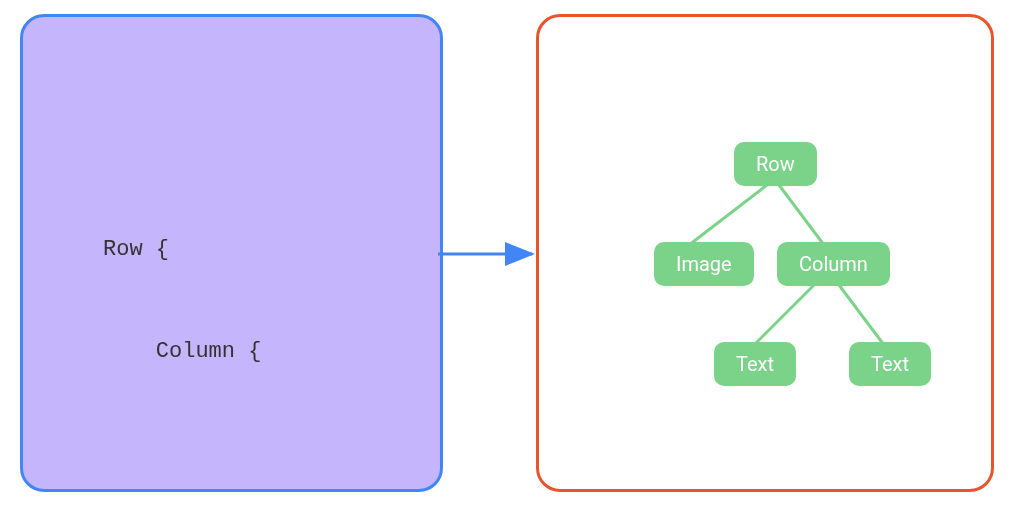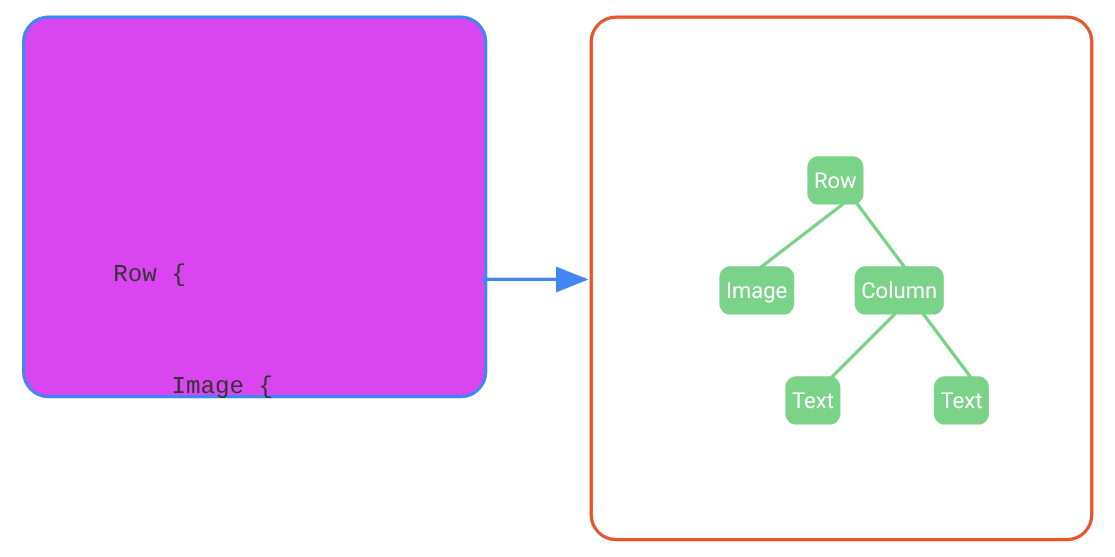--- a/index.html
+++ b/index.html
@@ -12,24 +12,24 @@
       height: 506px;
       background: #ffffff;
       font-family: Arial, sans-serif;
       position: relative;
     }
     .left-panel {
       position: absolute;
       left: 20px;
       top: 14px;
       width: 423px;
-      height: 348px;
+      height: 478px;
       border: 3px solid #4285F4;
       border-radius: 24px;
-      background: #d946ef;
+      background: #c4b5fd;
       text-decoration: underline;
     }
     .right-panel {
       position: absolute;
       left: 536px;
       top: 14px;
       width: 458px;
       height: 478px;
       border: 3px solid #E8542C;
       border-radius: 24px;
@@ -55,21 +55,21 @@
     .tree {
       position: relative;
       width: 100%;
       height: 100%;
     }
     .node {
       position: absolute;
       background: #7BD389;
       color: #ffffff;
       font-size: 20px;
-      padding: 10px 6px;
+      padding: 10px 22px;
       border-radius: 10px;
       text-align: center;
       font-family: -apple-system, "Segoe UI", Roboto, sans-serif;
       z-index: 2;
     }
     .node-row    { left: 195px; top: 125px; }
     .node-image  { left: 115px; top: 225px; }
     .node-column { left: 238px; top: 225px; text-align: right; }
     .node-text1  { left: 175px; top: 325px; }
     .node-text2  { left: 310px; top: 325px; }
@@ -81,21 +81,21 @@
       height: 100%;
       z-index: 1;
     }
   </style>
 </head>
 <body>
 
 <div class="left-panel">
   <div class="code-block">
     <div>Row {</div>
-    <div>    Image {</div>
+    <div>    Column {</div>
     
     
     
     
   </div>
 </div>
 
 <div class="arrow-wrap">
   <svg width="110" height="36" viewBox="0 0 110 36">
     <defs>

